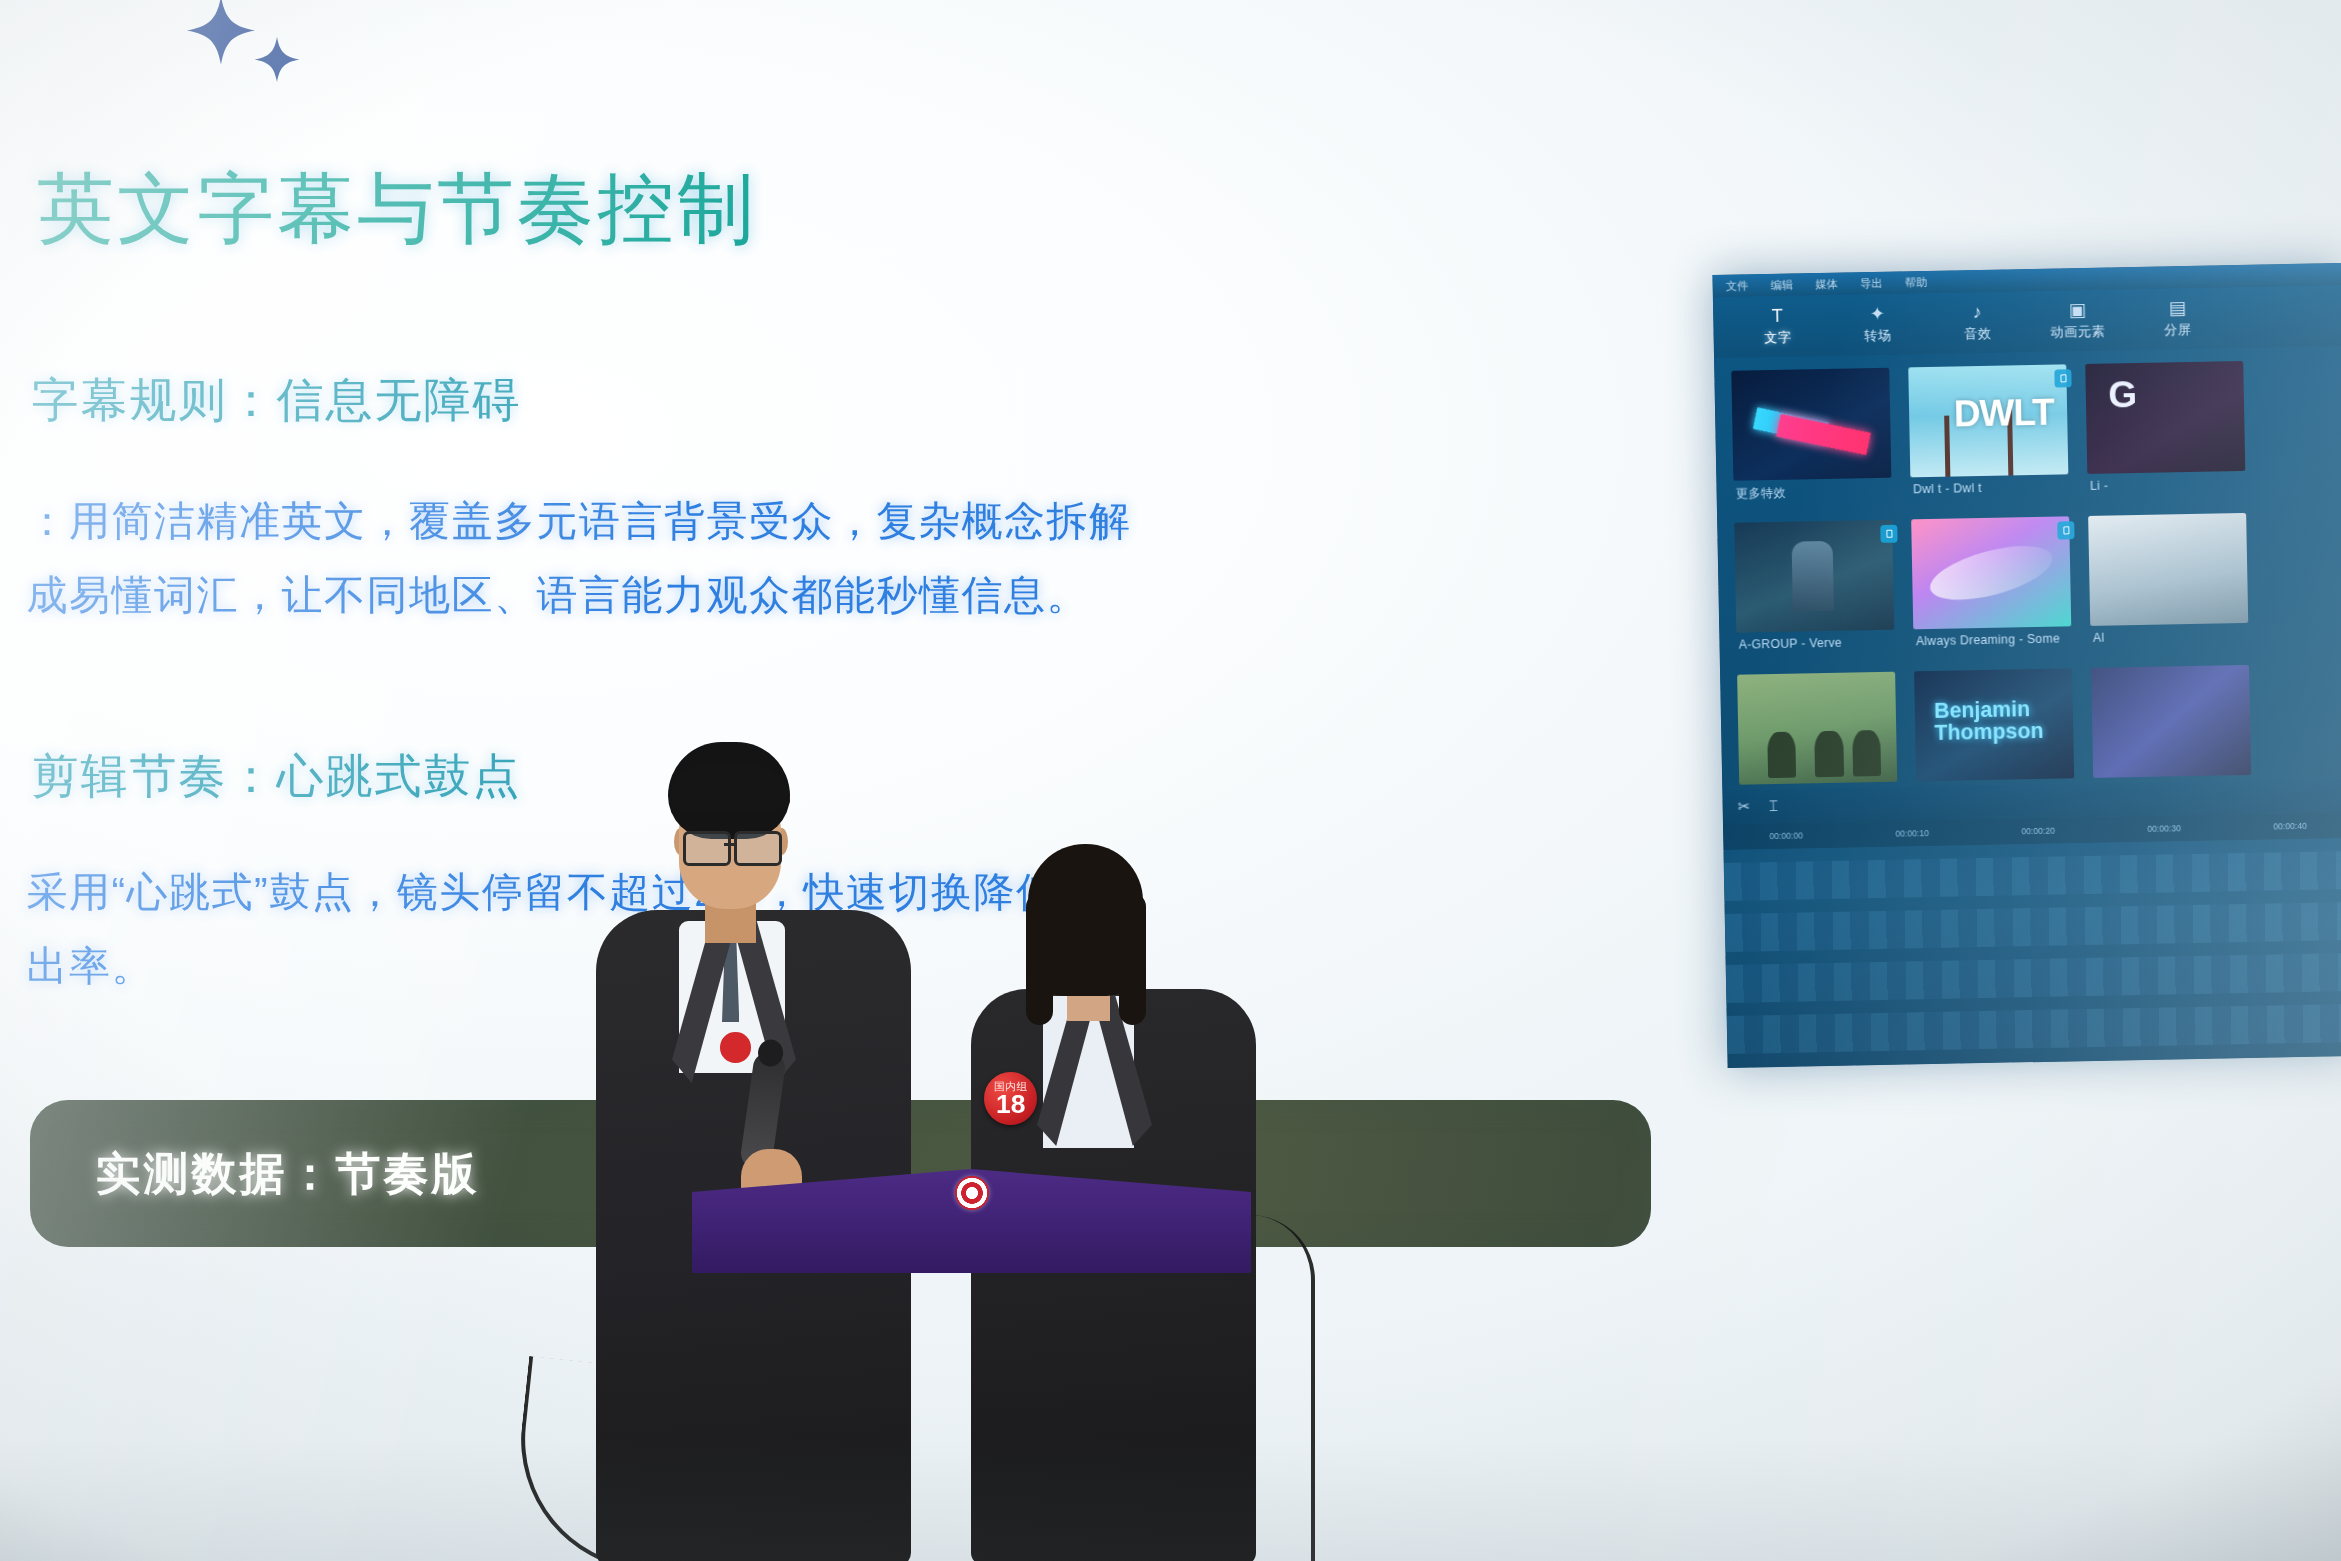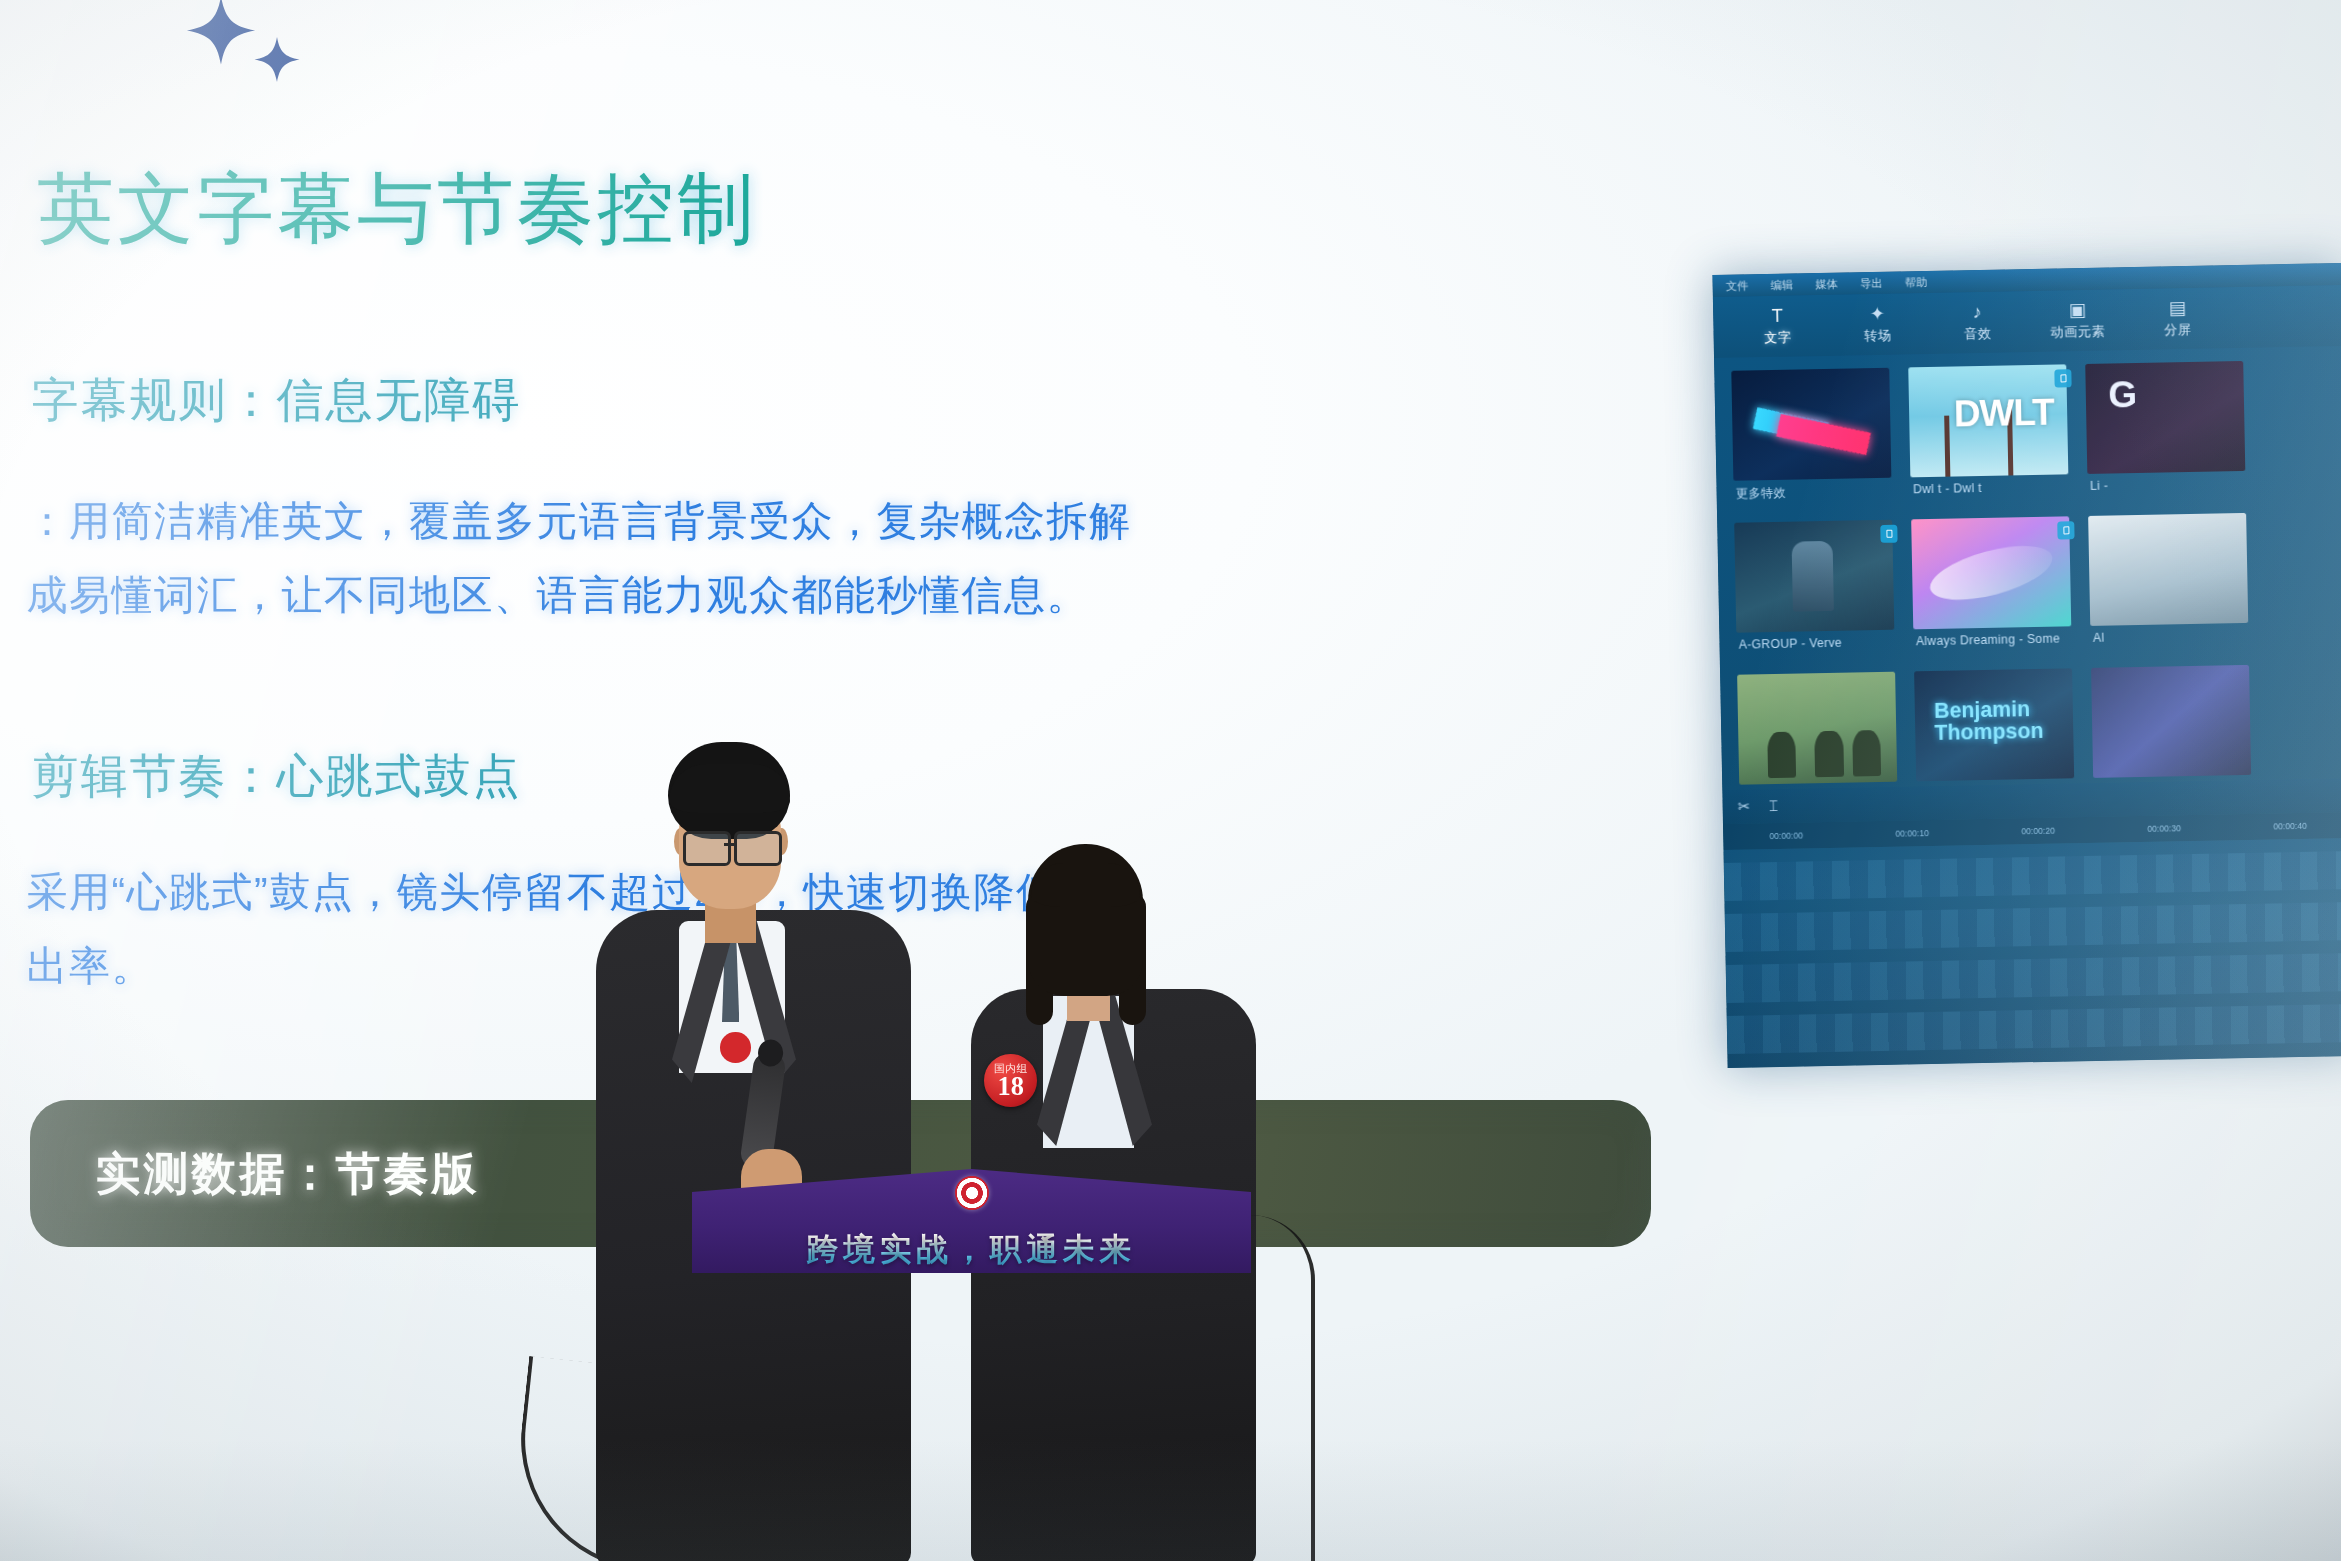--- a/index.html
+++ b/index.html
@@ -200,24 +200,23 @@
   .p2 .face{position:absolute;left:77px;top:35px;width:86px;height:111px;background:#e2b694;border-radius:42px 42px 40px 40px;}
   .p2 .fringe{position:absolute;left:65px;top:19.3px;width:109px;height:44px;background:#19140f;border-radius:55px 55px 46% 46%;}
   .p2 .hairL{position:absolute;left:60px;top:49px;width:27.4px;height:132px;background:#19140f;border-radius:15.2px;}
   .p2 .hairR{position:absolute;left:153px;top:49px;width:27.4px;height:132px;background:#19140f;border-radius:15.2px;}
   .p2 .neck{position:absolute;left:101px;top:131px;width:43px;height:46px;background:#d2a584;}
   .p2 .shirt{position:absolute;left:77px;top:152px;width:91px;height:152px;background:#e9eff5;border-radius:7.1px 7.1px 0 0;}
   .p2 .jacket{position:absolute;left:5.1px;top:145px;width:285px;height:576px;background:linear-gradient(175deg,#29292c 0%,#212124 55%,#171718 100%);border-radius:56px 56px 12.2px 12.2px;}
   .p2 .lapL{position:absolute;left:71px;top:150px;width:60px;height:152px;background:#37373b;clip-path:polygon(100% 0,32% 100%,0 86%,62% 0);}
   .p2 .lapR{position:absolute;left:126px;top:150px;width:60px;height:152px;background:#37373b;clip-path:polygon(0 0,68% 100%,100% 86%,38% 0);}
   .p2 .nbadge{
-    position:absolute;left:18.3px;top:210px;width:53px;height:53px;border-radius:50%;
+    position:absolute;left:18.3px;top:228px;width:53px;height:53px;border-radius:50%;
     background:radial-gradient(circle at 34% 30%,#f04a44,#c31d22 70%,#8d1115 100%);
     box-shadow:0 2px 5.1px rgba(0,0,0,.5);
-    font-family:Liberation Serif, serif;
   }
   .p2 .nbadge .sm{position:absolute;left:0;top:8.1px;width:100%;text-align:center;font-size:10.7px;color:#ffe9e6;letter-spacing:0.5px;}
   .p2 .nbadge .num{position:absolute;left:0;top:19.3px;width:100%;text-align:center;font-size:26.4px;line-height:1;font-weight:700;color:#fff;}
 
   
   .podium{position:absolute;left:692px;top:1169px;width:559px;height:392px;}
   .pod-top{
     position:absolute;left:0;top:0;width:559px;height:104px;
     background:linear-gradient(180deg,#4c2b84 0%,#3f2274 55%,#331a61 100%);
     clip-path:polygon(0 22%,50% 0,100% 22%,100% 100%,0 100%);
@@ -492,21 +491,20 @@
         <div class="sm">国内组</div>
         <div class="num">18</div>
       </div>
     </div>
 
     <div class="cable2"></div>
 
     <div class="podium">
       <div class="pod-top">
         <div class="pod-emblem"></div>
-        <div class="pod-slogan">跨境实战，职通未来</div>
       </div>
     </div>
 
     <div class="floor"></div>
   </div>
 
 </div>
 
 
 </body></html>

